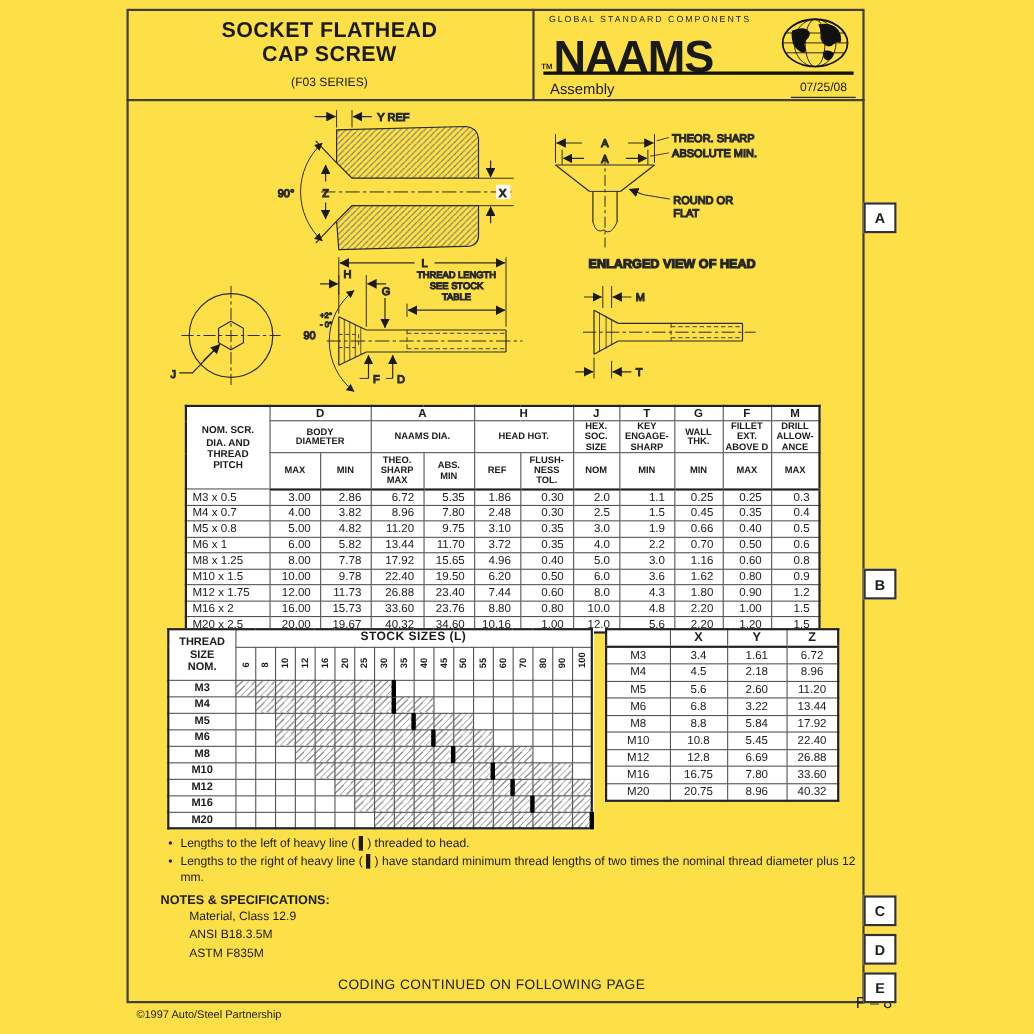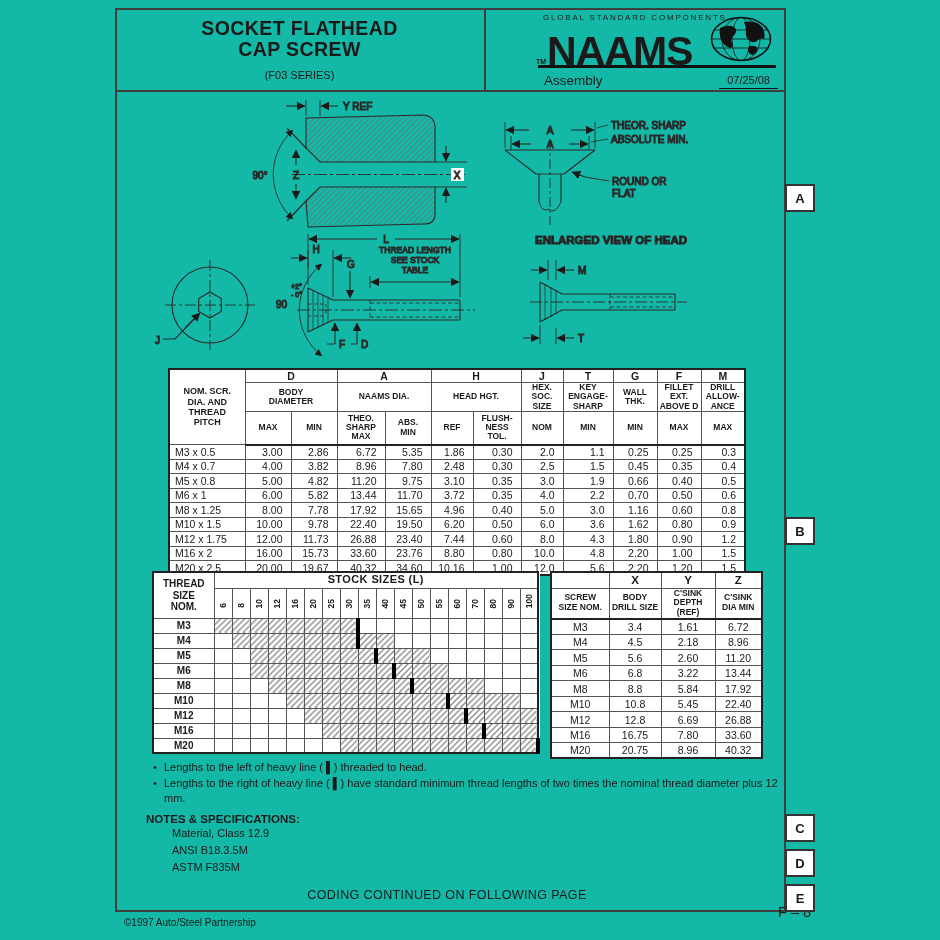--- a/index.html
+++ b/index.html
@@ -1,27 +1,27 @@
 <!DOCTYPE html>
 <html><head>
 <meta charset="utf-8">
 <style>
   * { margin:0; padding:0; box-sizing:border-box; }
   body { width:940px; height:940px; background:#fff; font-family:"Liberation Sans", sans-serif; color:#1a1a1a; position:relative; overflow:hidden; }
-  .page { position:absolute; inset:0; background:#14b8a6; }
+  .page { position:absolute; inset:0; background:#fde047; }
 
   
   .frame { position:absolute; left:115px; top:8px; width:671px; height:904px; border:2px solid #3f3f3f; }
 
   
   .header { position:absolute; left:115px; top:8px; width:671px; height:84px; border-bottom:2px solid #3f3f3f; display:flex; }
   .header-left { width:371px; border-right:2px solid #3f3f3f; text-align:center; padding-top:10px; }
   .title { font-size:19.5px; font-weight:bold; line-height:1.08; letter-spacing:.4px; }
   .series { font-size:11px; margin-top:9px; }
-  .header-right { flex:1; position:relative;margin-left:44px; }
+  .header-right { flex:1; position:relative; }
   .gsc { position:absolute; left:13px; top:5px; font-size:8px; letter-spacing:1.8px; color:#222; }
   .brandline { position:absolute; left:6px; top:24px; display:flex; align-items:flex-end; }
   .tm { font-size:7px; font-weight:bold; margin-right:1px; margin-bottom:6px; }
   .naams { font-size:41px; font-weight:bold; letter-spacing:-1px; line-height:.95; }
   .globe { position:absolute; right:14px; top:8px; }
   .brand-rule { position:absolute; left:8px; right:10px; top:57px; height:2.5px; background:#111; }
   .assembly { position:absolute; left:14px; top:65px; font-size:13.5px; }
   .datebox { position:absolute; right:8px; top:66px; font-size:11px; border-bottom:1.5px solid #111; padding:0 8px 2px 8px; }
 
   
@@ -718,30 +718,20 @@
         <col style="width:54px">
         <col style="width:47px">
     </colgroup>
     <thead id="cs-head">
         <tr>
           <th class="xyz"></th>
           <th class="xyz">X</th>
           <th class="xyz">Y</th>
           <th class="xyz">Z</th>
         </tr>
-        <tr>
-          <th class="hd">SCREW
-SIZE NOM.</th>
-          <th class="hd">BODY
-DRILL SIZE</th>
-          <th class="hd">C'SINK
-DEPTH (REF)</th>
-          <th class="hd">C'SINK
-DIA MIN</th>
-        </tr>
       </thead>
     <tbody id="cs-body">
         <tr>
           <td>M3</td>
           <td>3.4</td>
           <td>1.61</td>
           <td>6.72</td>
         </tr>
         <tr>
           <td>M4</td>

